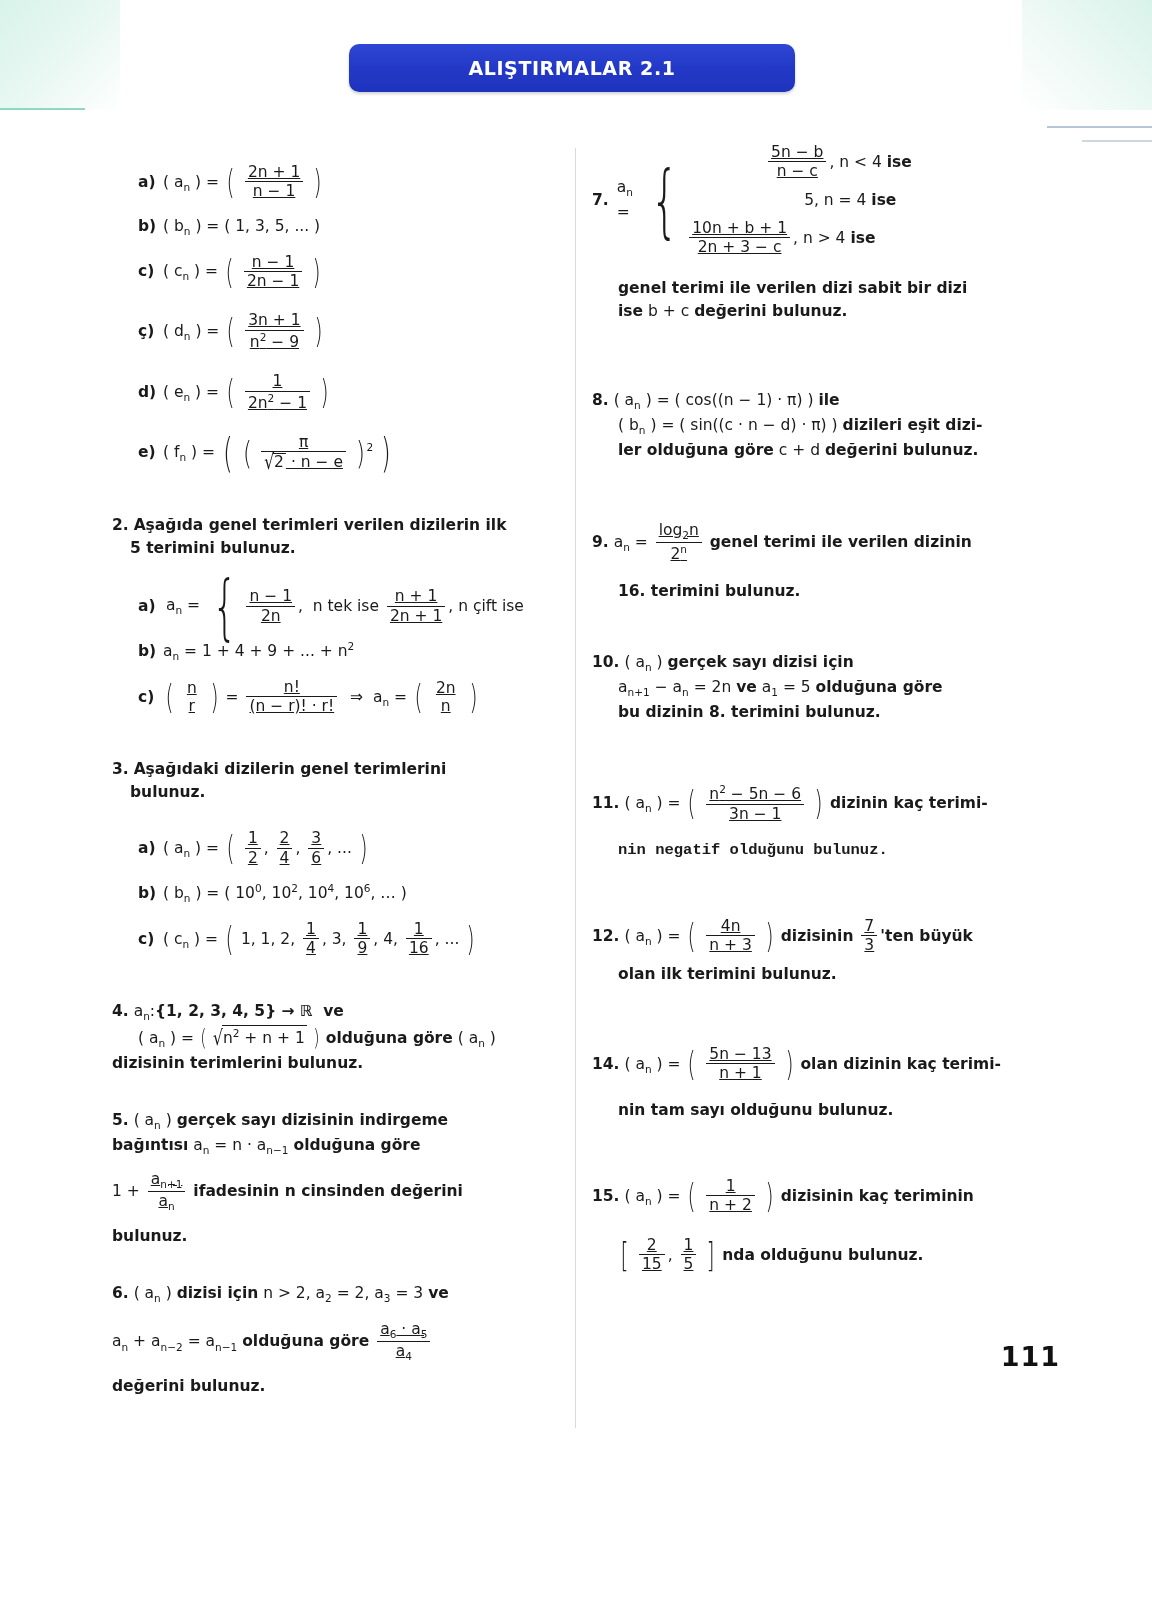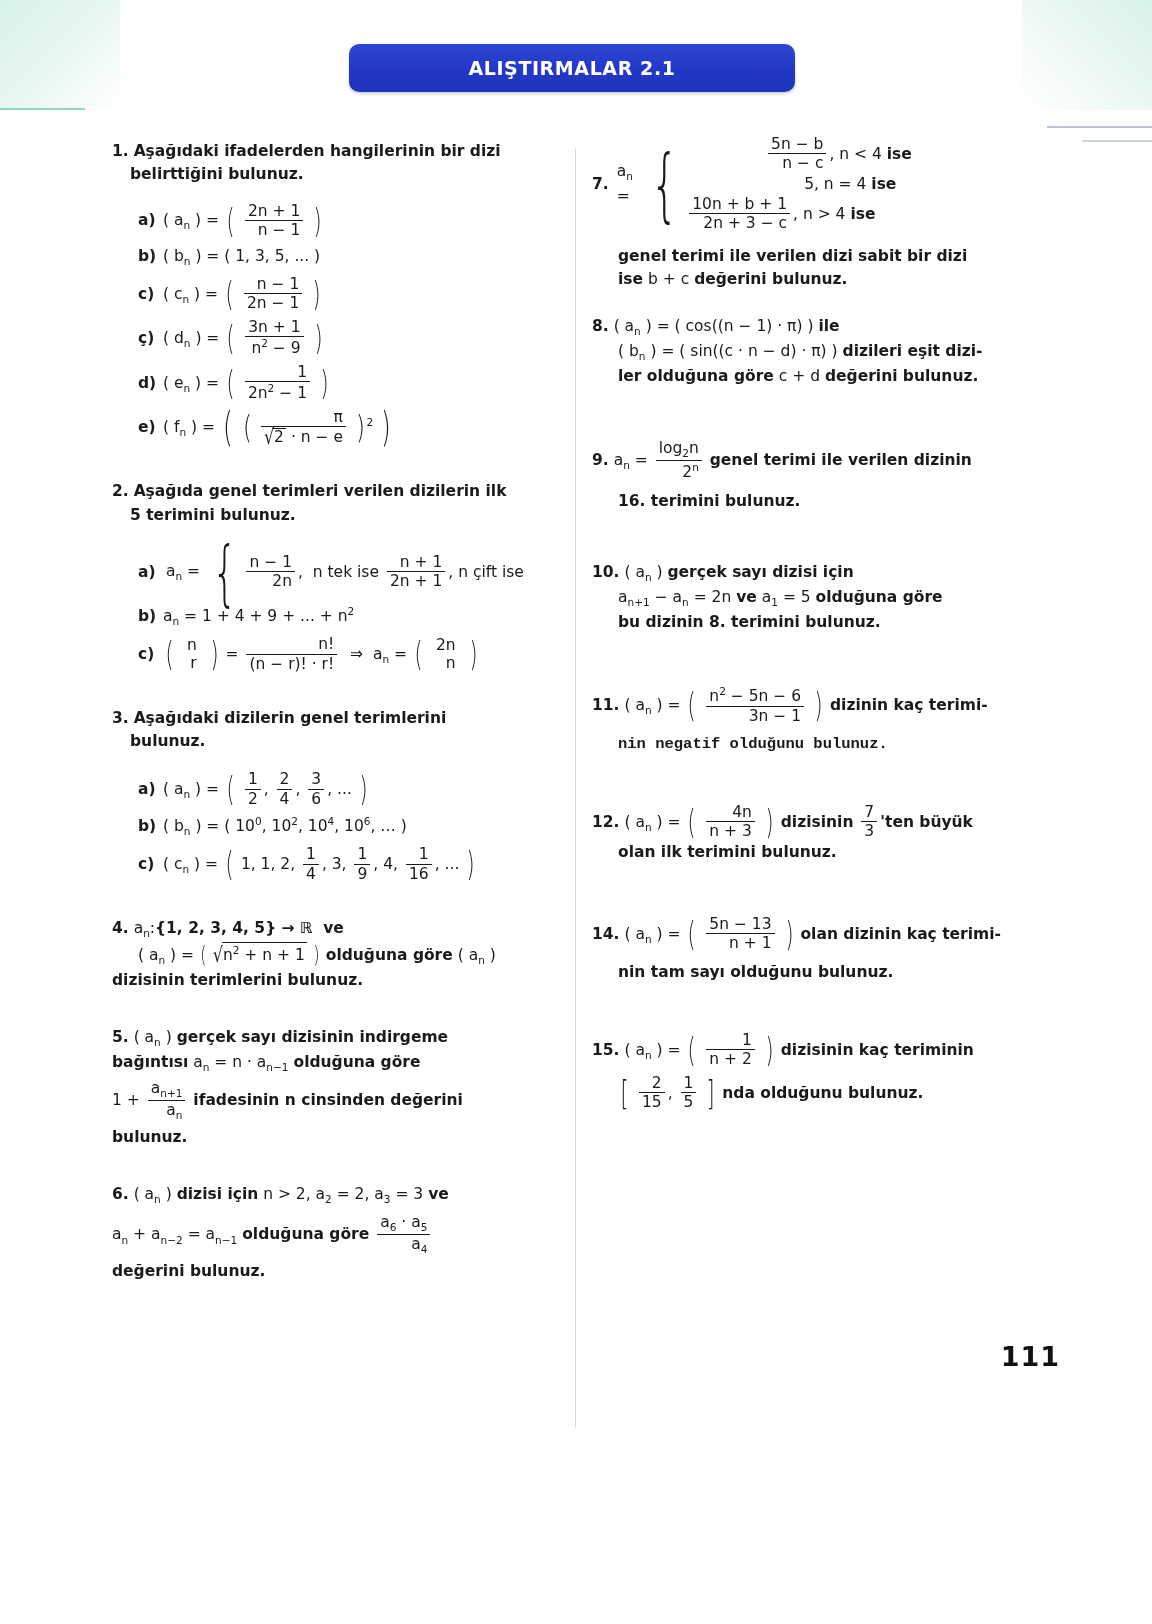--- a/index.html
+++ b/index.html
@@ -80,23 +80,24 @@
 
   .indent { margin-left:26px; }
 
   .sub {
     margin:6px 0 6px 26px;
   }
   .sub-lbl { font-weight:bold; display:inline-block; min-width:20px; }
   .frac {
     display:inline-block;
     vertical-align:middle;
-    text-align:right;
-    margin:0 3px;
+    text-align:center;
+    margin:8px 3px;
     line-height:1.12;
+    text-decoration:underline;
   }
   .frac .num { display:block; padding:0 3px; }
   .frac .den { display:block; border-top:1.4px solid #1a1a1a; padding:1px 3px 0; }
   .big-paren {
     display:inline-block;
     vertical-align:middle;
     font-size:2.15em;
     font-weight:300;
     line-height:0.8;
     transform:translateY(1px) scaleX(0.62);
@@ -155,25 +156,20 @@
   <div class="edge-line-r2"></div>
 
   <div class="banner">
     <span class="banner-title">ALIŞTIRMALAR  2.1</span>
   </div>
 
   <div class="divider"></div>
 
   <div class="col col-left">
 
-    <div class="q">
-      <span class="q-num">1.</span>
-      <b> Aşağıdaki ifadelerden hangilerinin bir dizi<br>
-      <span style="margin-left:18px;">belirttiğini bulunuz.</span></b>
-    </div>
 
     <div class="sub" style="margin-top:16px;">
       <span class="sub-lbl">a)</span>
       <span>
         ( a<span class="sub-idx">n</span> ) =
         <span class="big-paren">(</span>
         <span class="frac"><span class="num">2n + 1</span><span class="den">n − 1</span></span>
         <span class="big-paren">)</span>
       </span>
     </div>
@@ -347,21 +343,21 @@
           <span style="display:inline-block;width:118px;"></span>5, n = 4 <b>ise</b>
         </span>
         <span class="case-line">
           <span class="frac"><span class="num">10n + b + 1</span><span class="den">2n + 3 − c</span></span>, n &gt; 4 <b>ise</b>
         </span>
       </span>
     </div>
     <div class="indent" style="margin-top:12px;"><b>genel terimi ile verilen dizi sabit bir dizi</b></div>
     <div class="indent"><b>ise</b> b + c <b>değerini bulunuz.</b></div>
 
-    <div class="q mt-l" style="margin-top:24px;">
+    <div class="q mt-l" style="margin-top:66px;">
       <span class="q-num">8.</span>
       <span> ( a<span class="sub-idx">n</span> ) = ( cos((n − 1) · π) ) <b>ile</b></span>
       <div class="indent">( b<span class="sub-idx">n</span> ) = ( sin((c · n − d) · π) ) <b>dizileri eşit dizi-</b></div>
       <div class="indent"><b>ler olduğuna göre</b> c + d <b>değerini bulunuz.</b></div>
     </div>
 
     <div class="q" style="margin-top:52px;">
       <span class="q-num">9.</span>
       <span>
         a<span class="sub-idx">n</span> =

